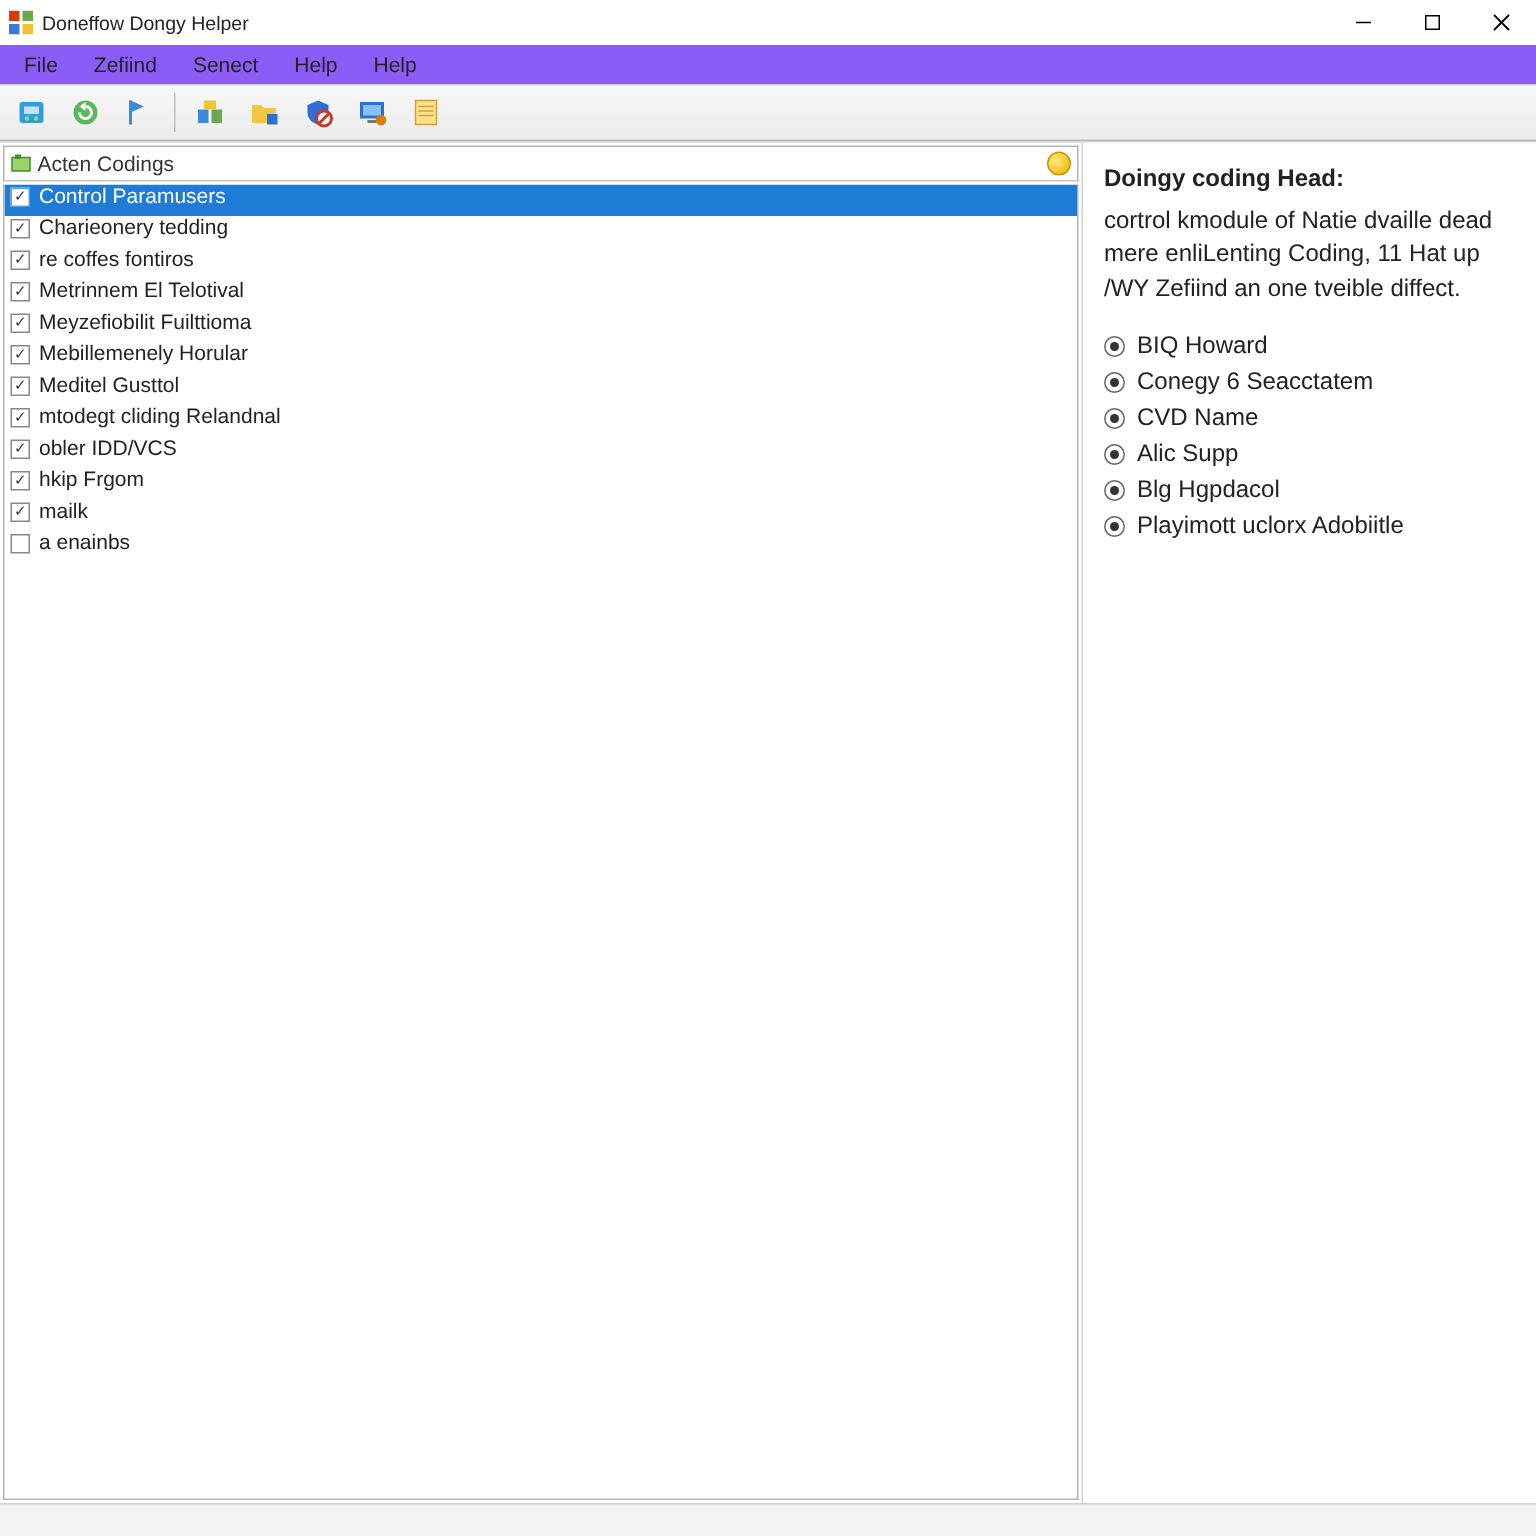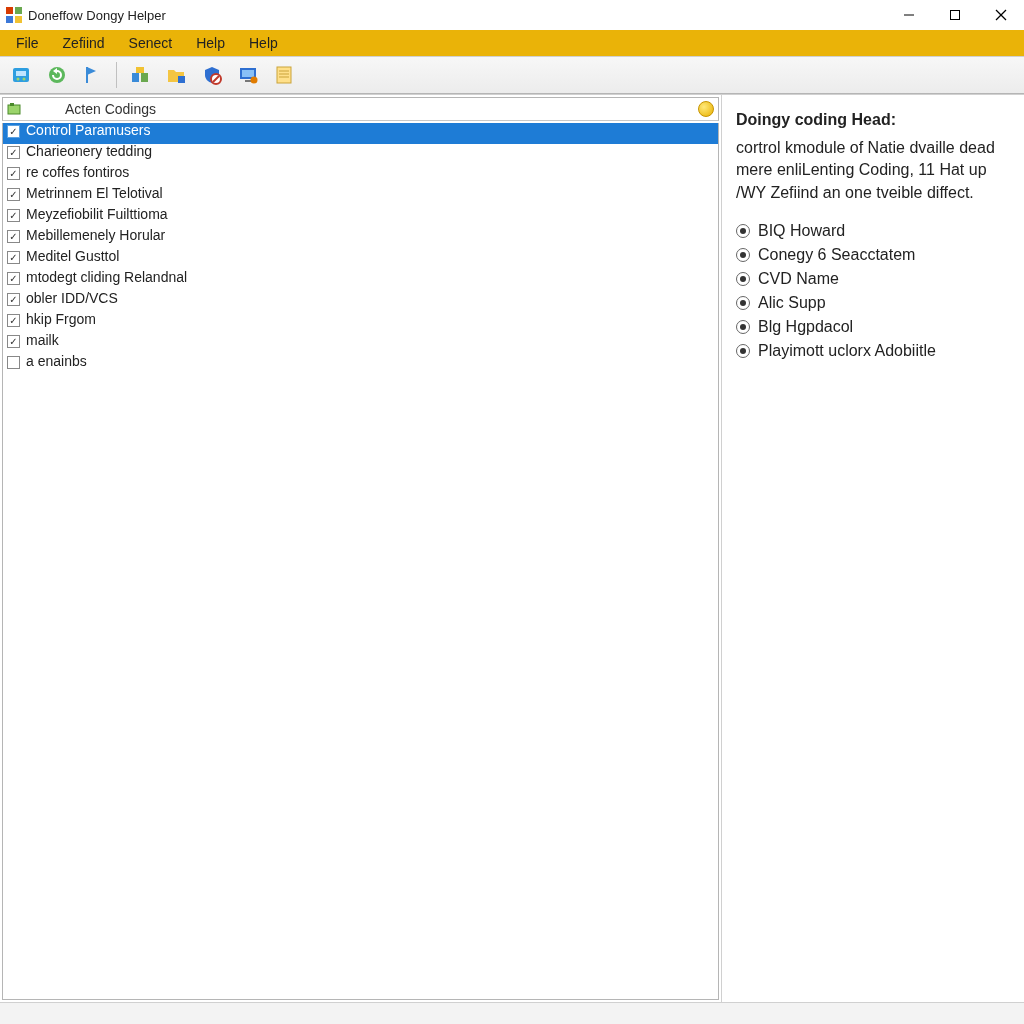--- a/index.html
+++ b/index.html
@@ -30,21 +30,21 @@
   width: 46px; height: 30px;
   display: flex; align-items: center; justify-content: center;
   font-size: 14px; font-family: "Segoe UI Symbol", sans-serif;
 }
 
 .menubar {
   height: 26px;
   display: flex;
   align-items: center;
   padding: 0 4px;
-  background: #eab308;
+  background: #8b5cf6;
   text-align: right;
 }
 .menu-item {
   padding: 3px 12px;
   font-size: 14px;
 }
 
 .toolbar {
   height: 38px;
   background: linear-gradient(#f7f7f7, #ececec);
@@ -78,21 +78,20 @@
 }
 .panel-header {
   height: 24px;
   border: 1px solid #b5b5b5;
   border-bottom: 1px solid #c8c8c8;
   margin: 2px;
   display: flex;
   align-items: center;
   padding: 0 4px;
   background: #fff;
-  gap: 40px;
 }
 .panel-header .hdr-icon { width: 14px; height: 14px; margin-right: 4px; }
 .panel-header .hdr-text { flex: 1; font-size: 14px; color: #333; }
 .panel-header .hdr-coin {
   width: 16px; height: 16px; border-radius: 50%;
   background: radial-gradient(circle at 35% 35%, #ffe97a, #e8b000);
   border: 1px solid #c79400;
 }
 
 .item-list {

